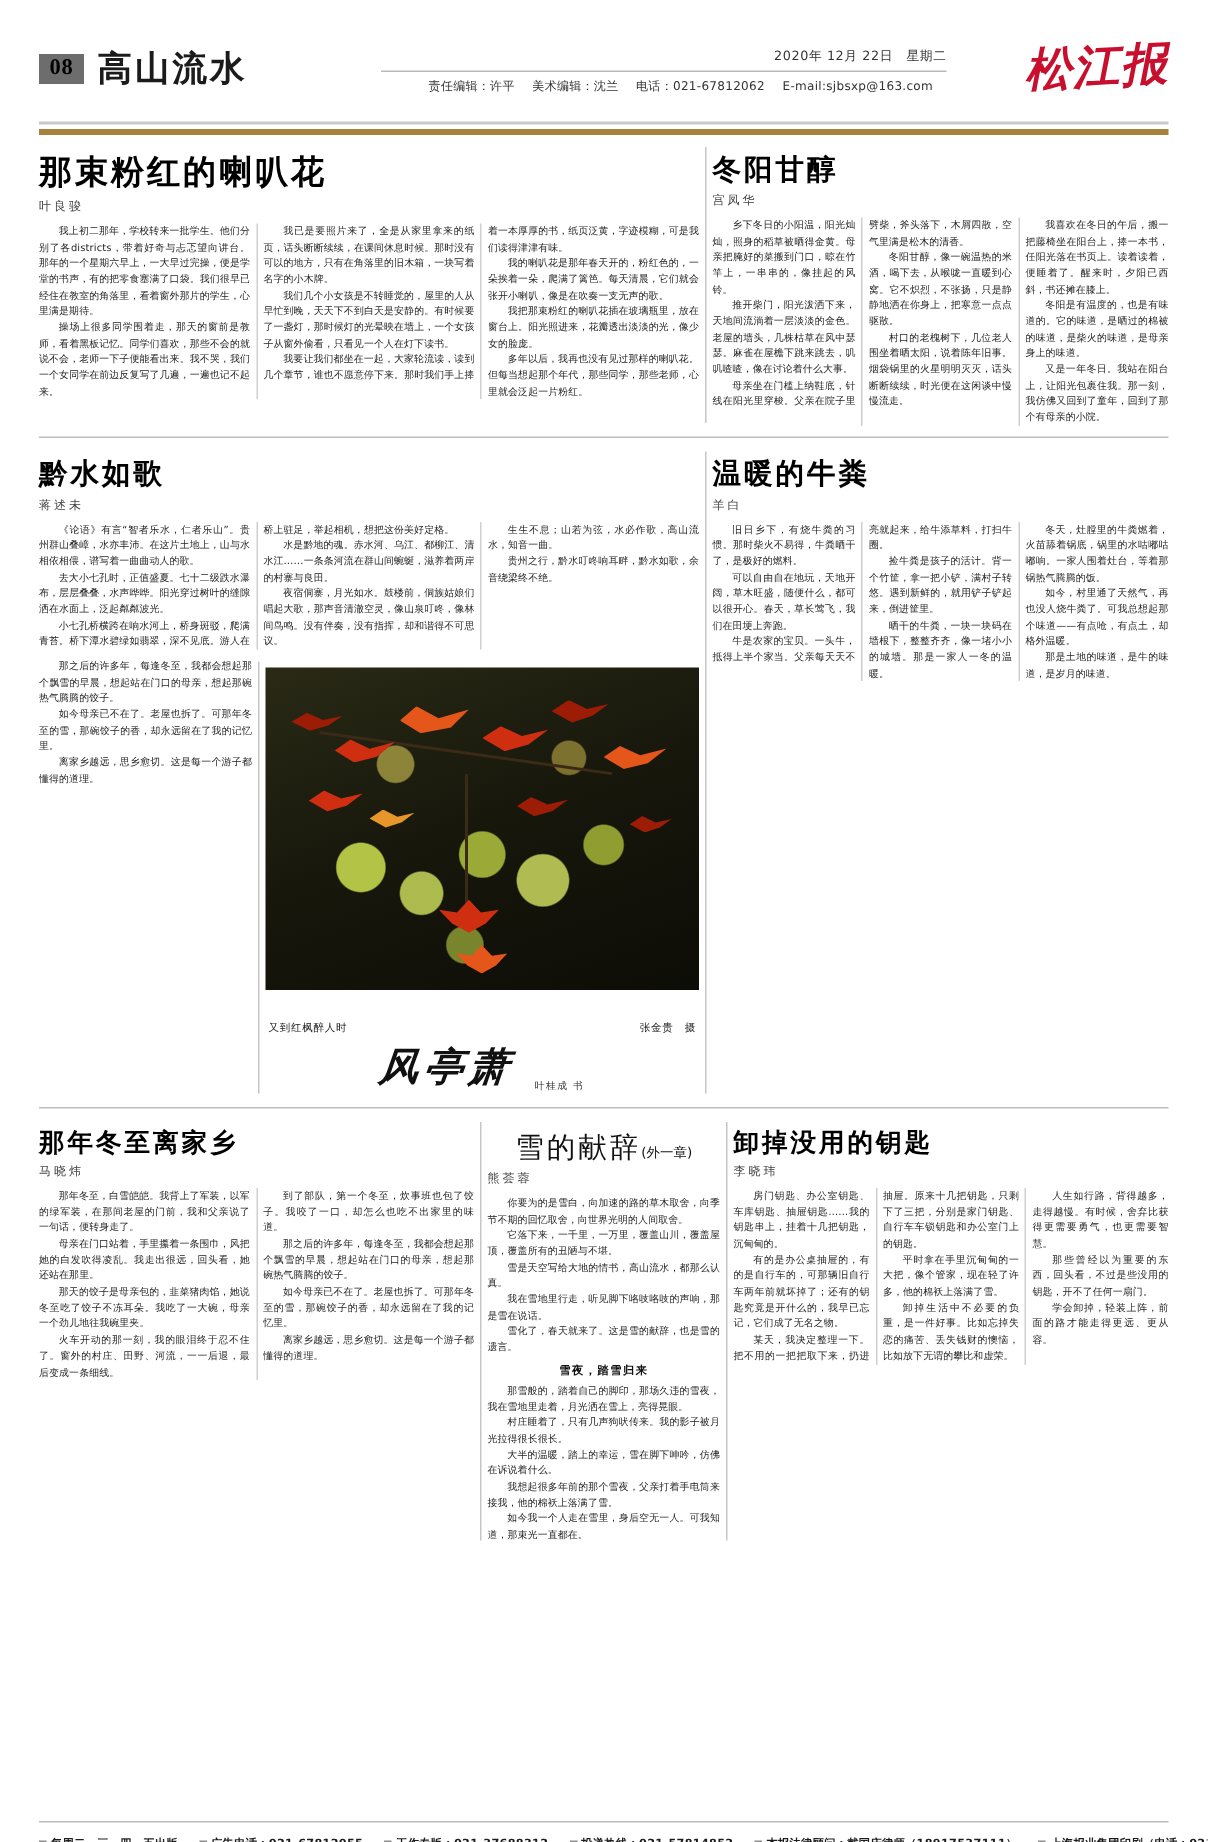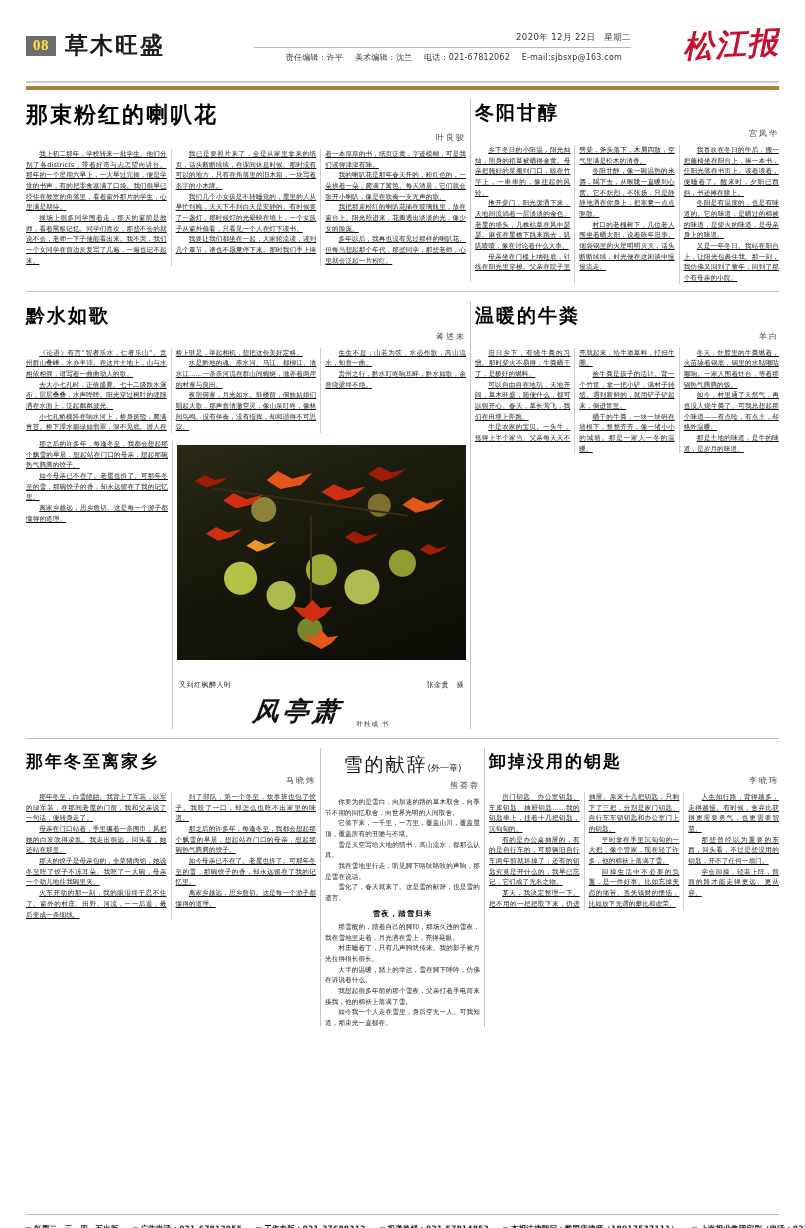--- a/index.html
+++ b/index.html
@@ -10,21 +10,21 @@
     font-family: "DejaVu Sans", "Liberation Sans", sans-serif;
     color: #111;
     overflow: hidden;
   }
   .page { width:805px; height:1228px; position:relative; padding: 0 26px; }
 
   
   .masthead { position:relative; height:68px; margin-top:22px; }
   .mast-left { position:absolute; left:0; top:8px; display:flex; align-items:center; gap:9px; }
   .pagenum {
-    background:#6d6d6d; color:#fde047; font-weight:bold; font-size:15px;
+    background:#6d6d6d; color:#000000; font-weight:bold; font-size:15px;
     padding:2px 7px 3px; letter-spacing:0.5px; line-height:1;
     font-family:"Liberation Serif", serif;
   }
   .sec-title { font-size:23px; font-weight:bold; letter-spacing:2px;
     font-family:"DejaVu Serif","Liberation Serif",serif; color:#1b1b1b; }
   .mast-mid { position:absolute; left:228px; right:148px; top:10px; text-align:right; }
   .mast-date { font-size:8.5px; color:#333; letter-spacing:0.4px; padding-bottom:3px; }
   .mast-rule { border-top:1px solid #b9b9b9; margin:0 0 4px 0; }
   .mast-credits { font-size:8px; color:#333; letter-spacing:0.2px; white-space:nowrap; }
   .mast-credits span { margin-right:9px; }
@@ -47,24 +47,24 @@
 
   
   h1.headline {
     font-family:"DejaVu Serif","Liberation Serif",serif;
     font-weight:bold; text-align:left; margin:4px 0 2px;
     letter-spacing:2px; color:#000;
   }
   .h-xl { font-size:22px; }
   .h-lg { font-size:19px; }
   .h-md { font-size:17px; }
-  .byline { text-align:right; font-size:8px; color:#444; margin:0 0 6px; letter-spacing:2px; }
+  .byline { text-align:left; font-size:8px; color:#444; margin:0 0 6px; letter-spacing:2px; }
   .sub-paren { font-size:9px; letter-spacing:0; font-weight:normal; }
 
-  .body-cols { column-gap:9px; column-rule:1px solid #cfcfcf;text-decoration:underline; }
+  .body-cols { column-gap:9px; column-rule:1px solid #cfcfcf; }
   .c2 { column-count:2; }
   .c3 { column-count:3; }
   p.t {
     font-size:6.6px; line-height:1.62; text-align:justify; margin:0;
     text-indent:2em; color:#1e1e1e; letter-spacing:0.1px;
     font-family:"DejaVu Sans","Liberation Sans",sans-serif;
   }
 
   
   .photo-wrap { margin:6px 0 0; }
@@ -112,21 +112,21 @@
   .sq { width:5px; height:5px; background:#8e8e8e; display:inline-block; flex:none; }
 </style>
 </head>
 <body>
 
 <div class="page">
 
   <div class="masthead">
     <div class="mast-left">
       <div class="pagenum">08</div>
-      <div class="sec-title">草木旺盛</div>
+      <div class="sec-title">高山流水</div>
     </div>
 
     <div class="mast-mid">
       <div class="mast-date">2020年 12月 22日　星期二</div>
       <div class="mast-rule"></div>
       <div class="mast-credits">
         <span>责任编辑：许平</span>
         <span>美术编辑：沈兰</span>
         <span>电话：021-67812062</span>
         <span>E-mail:sjbsxp@163.com</span>

